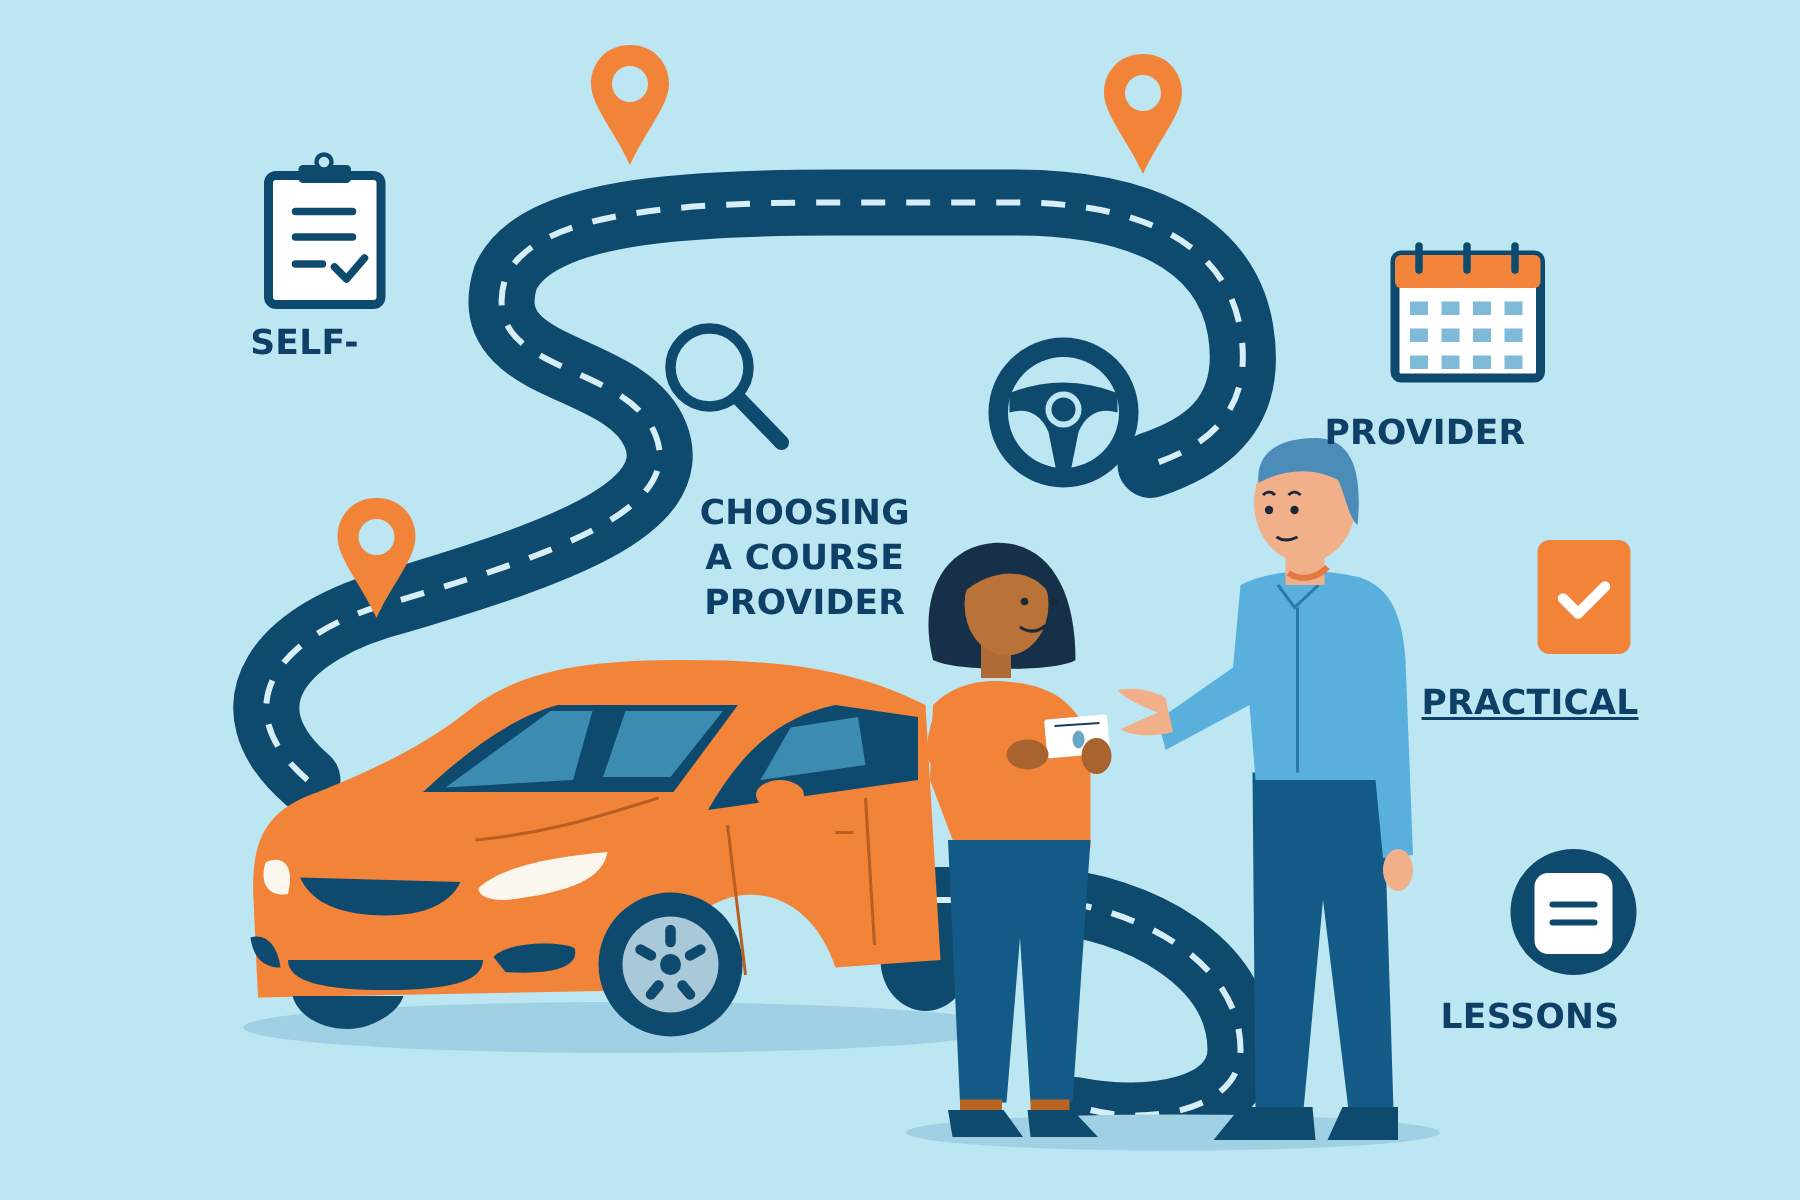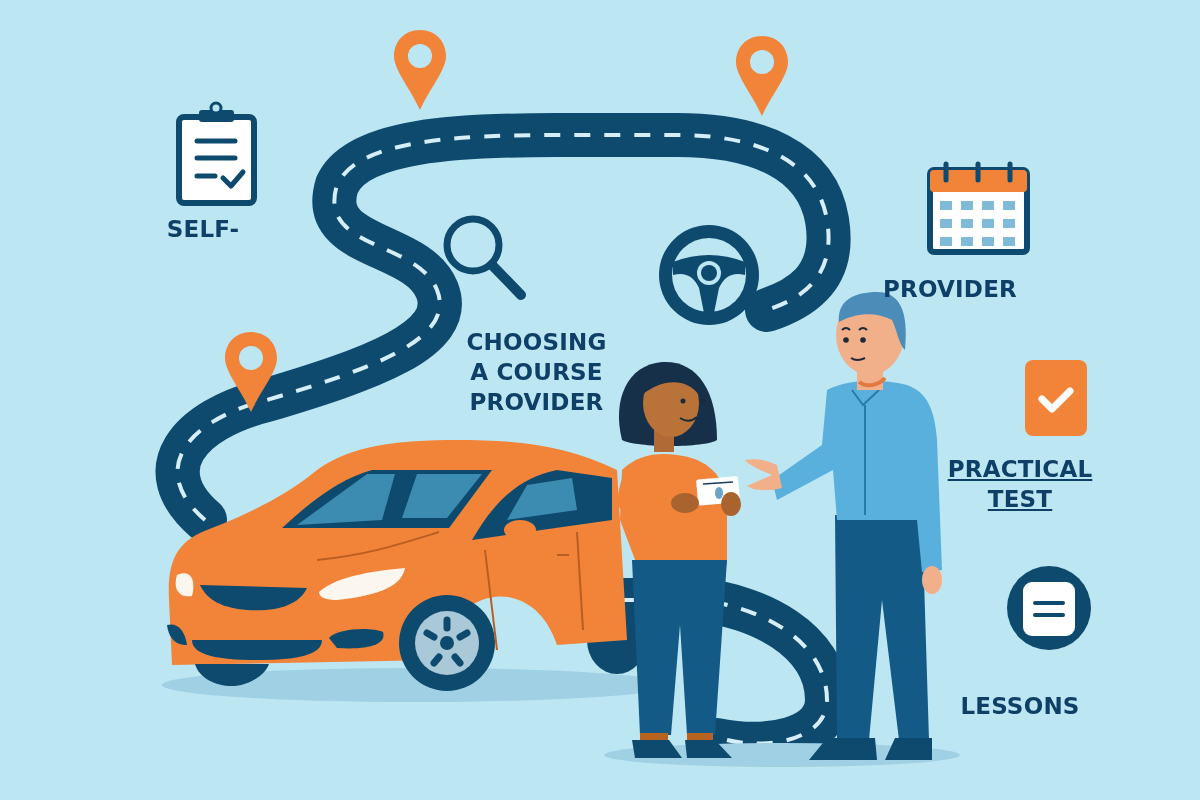--- a/index.html
+++ b/index.html
@@ -3,21 +3,21 @@
 <meta charset="utf-8">
 <style>
   html,body{margin:0;padding:0;}
   body{width:1200px;height:800px;overflow:hidden;background:#bde6f3;position:relative;font-family:"DejaVu Sans","Liberation Sans",sans-serif;}
   .scene{position:absolute;left:0;top:0;width:1200px;height:639px;padding-left:37px;}
   .label{position:absolute;color:#0e3f66;font-weight:bold;font-size:23px;line-height:30px;text-align:center;letter-spacing:0.2px;}
   .lbl-self{left:118px;top:214px;width:170px;}
   .lbl-choose{left:454px;top:327px;width:165px;}
   .lbl-booking{left:870px;top:274px;width:160px;}
   .lbl-practical{left:935px;top:454px;width:170px;text-decoration:underline;}
-  .lbl-lessons{left:940px;top:691px;width:160px;}
+  .lbl-lessons{left:940px;top:663px;width:160px;}
   .lbl-line{display:block;}
 </style>
 </head>
 <body>
 
 <div class="scene">
 <svg width="1200" height="800" viewBox="0 0 1200 800">
 
   <g>
     <path d="M168 520 C110 470 150 420 230 400 C330 370 420 340 400 290 C380 240 280 250 300 185 C320 140 420 135 520 135 L640 135 C720 135 780 160 790 220 C800 280 760 300 730 310" fill="none" stroke="#0e4a6e" stroke-width="44" stroke-linecap="round"></path>
@@ -204,18 +204,17 @@
 <div class="label lbl-choose">
   <span class="lbl-line">CHOOSING</span>
   <span class="lbl-line">A COURSE</span>
   <span class="lbl-line">PROVIDER</span>
 </div>
 <div class="label lbl-booking">
   <span class="lbl-line">PROVIDER</span>
 </div>
 <div class="label lbl-practical">
   <span class="lbl-line">PRACTICAL</span>
-  <span class="lbl-line">TEST</span>
 </div>
 <div class="label lbl-lessons">
   <span class="lbl-line">LESSONS</span>
 </div>
 </div>
 
 </body></html>

